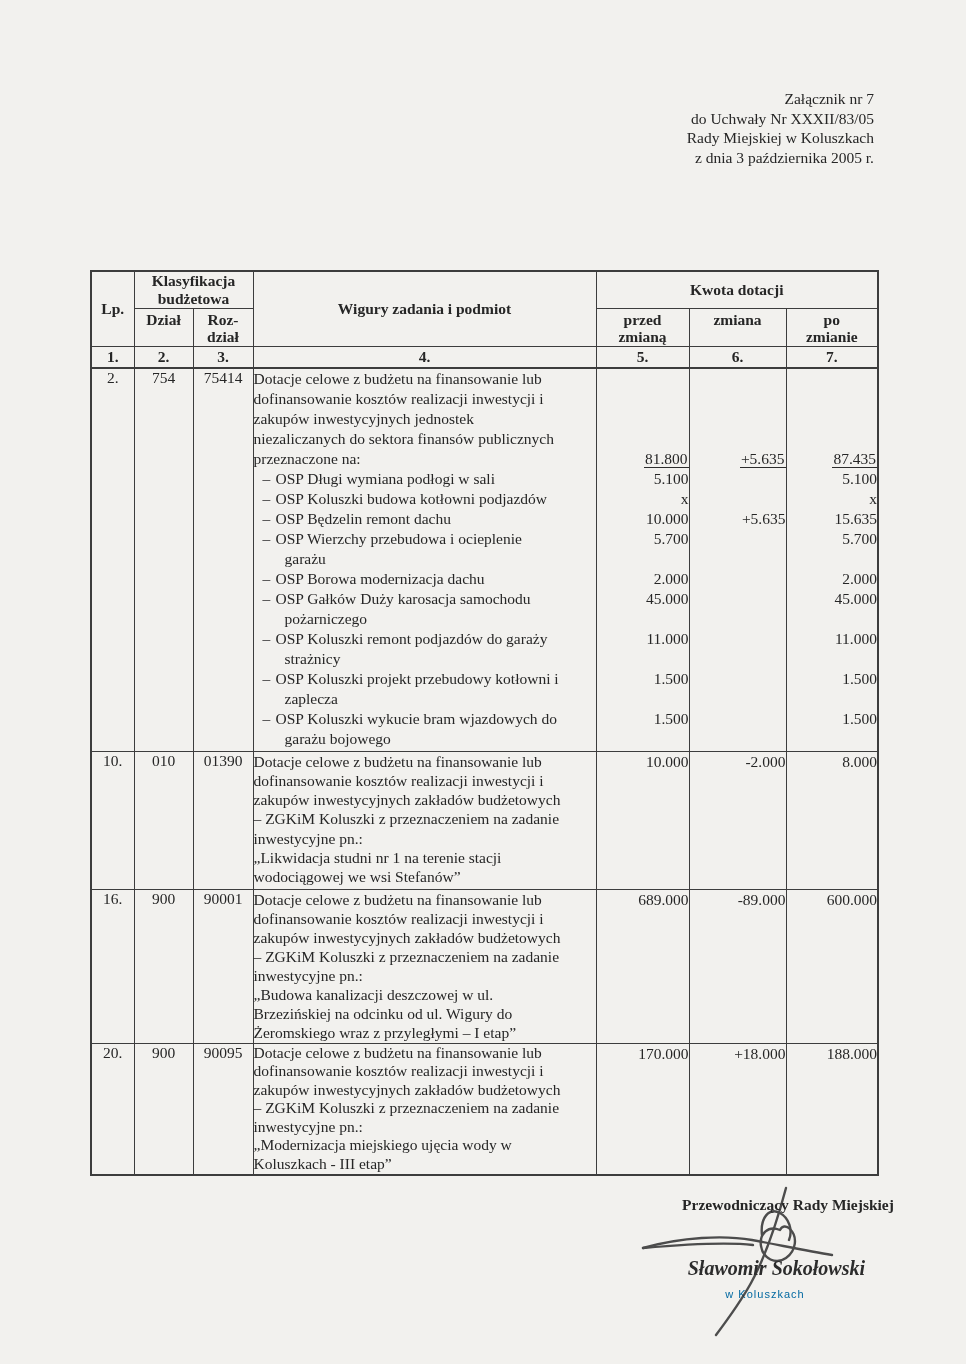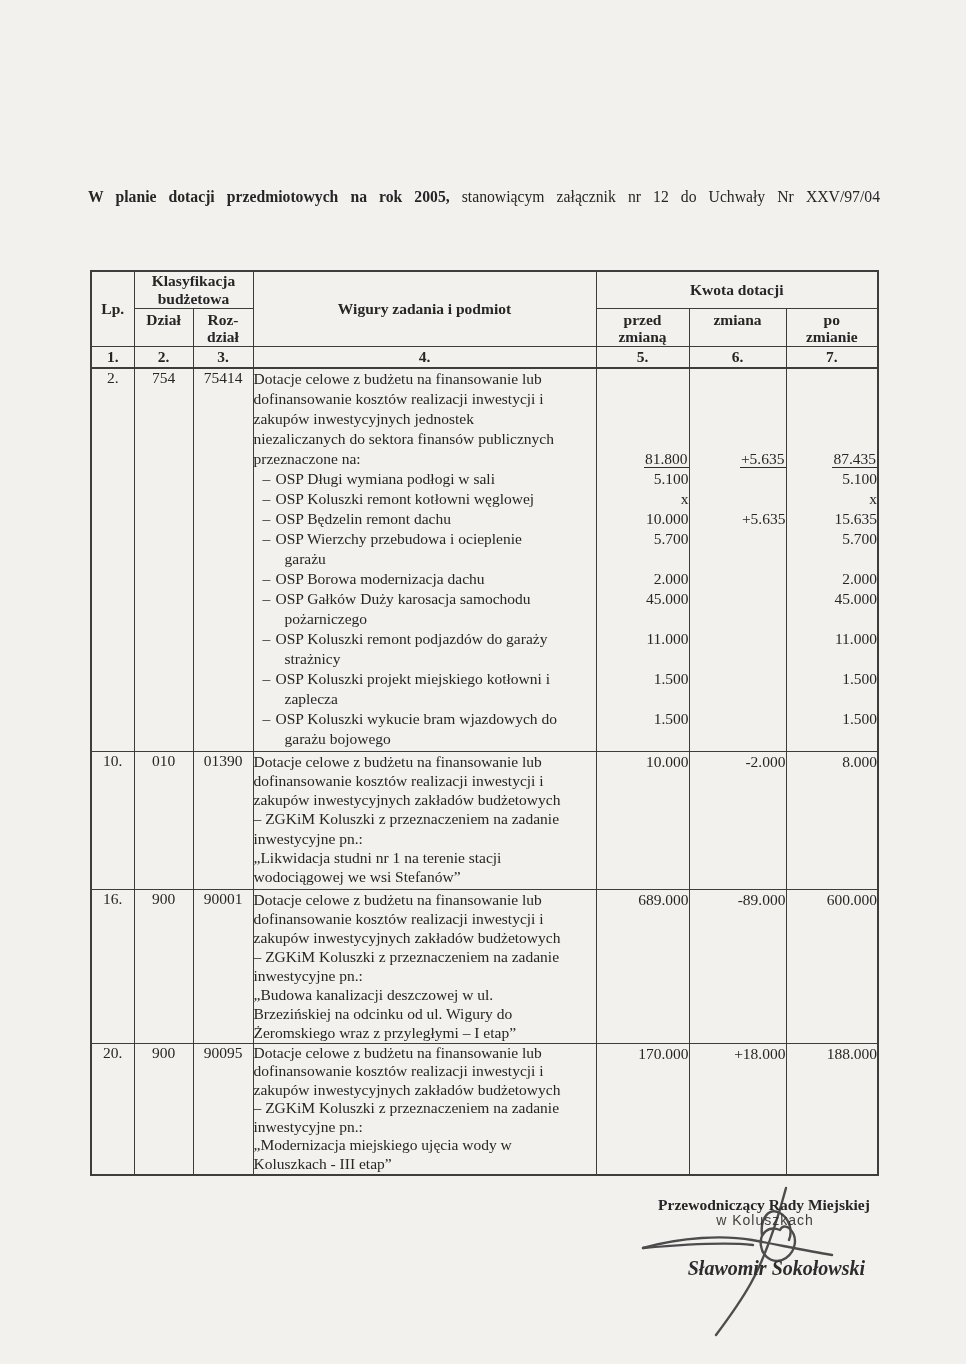--- a/index.html
+++ b/index.html
@@ -53,44 +53,49 @@
   tr.r16 td.c-desc{line-height:19px;}
   tr.r20 td.c-desc{line-height:18.6px;}
   tr.r10 .vln, tr.r16 .vln, tr.r20 .vln{height:auto;line-height:19px;}
   .u{border-bottom:1.5px solid #2c2c2c;padding:0 1px;}
   .ln.dash{display:flex;}
   .dashmark{flex:0 0 22px;padding-left:9px;box-sizing:border-box;}
   .ln.cont{padding-left:31px;}
 
   
   .sig-title{
-    position:absolute;left:648px;top:1196px;width:232px;
+    position:absolute;left:672px;top:1196px;width:232px;
     text-align:center;font-weight:bold;font-size:15.5px;white-space:nowrap;
   }
   .sig-sub{
-    position:absolute;left:690px;top:1212px;width:150px;
+    position:absolute;left:690px;top:1288px;width:150px;
     text-align:center;
     font-family:"Liberation Sans",sans-serif;
-    font-size:14px;letter-spacing:1px;color:#404040;
+    font-size:11px;letter-spacing:1px;color:#0369a1;
   }
   .sig-name{
     position:absolute;left:670px;top:1257px;width:195px;
     text-align:right;font-weight:bold;font-style:italic;font-size:20px;
     white-space:nowrap;color:#2c2c2c;
   }
   .sig-svg{position:absolute;left:612px;top:1178px;}
 </style>
 </head>
 <body>
 
 <div class="page">
 
+  <div class="att">
+    <div>Załącznik nr 7</div>
+    <div>do Uchwały Nr XXXII/83/05</div>
+    <div>Rady Miejskiej w Koluszkach</div>
+    <div>z dnia 3 października 2005 r.</div>
+  </div>
 
   <div class="intro">
-    <div class="jl"><span class="b">W planie dotacji przedmiotowych na rok 2005,</span> <span>stanowiącym załącznik nr 12 do Uchwały Nr XXV/97/04</span></div>
   </div>
 
   <table class="dot">
     <colgroup>
       <col style="width:43px">
         <col style="width:59px">
         <col style="width:60px">
       <col style="width:343px">
         <col style="width:93px">
         <col style="width:97px">
@@ -133,21 +138,21 @@
             <div class="ln">dofinansowanie kosztów realizacji inwestycji i</div>
             <div class="ln">zakupów inwestycyjnych jednostek</div>
             <div class="ln">niezaliczanych do sektora finansów publicznych</div>
             <div class="ln">przeznaczone na:</div>
             <div class="ln dash">
               <span class="dashmark">–</span>
               <span>OSP Długi wymiana podłogi w sali</span>
             </div>
             <div class="ln dash">
               <span class="dashmark">–</span>
-              <span>OSP Koluszki remont kotłowni węglowej</span>
+              <span>OSP Koluszki budowa kotłowni podjazdów</span>
             </div>
             <div class="ln dash">
               <span class="dashmark">–</span>
               <span>OSP Będzelin remont dachu</span>
             </div>
             <div class="ln dash">
               <span class="dashmark">–</span>
               <span>OSP Wierzchy przebudowa i ocieplenie</span>
             </div>
             <div class="ln cont">garażu</div>
@@ -160,21 +165,21 @@
               <span>OSP Gałków Duży karosacja samochodu</span>
             </div>
             <div class="ln cont">pożarniczego</div>
             <div class="ln dash">
               <span class="dashmark">–</span>
               <span>OSP Koluszki remont podjazdów do garaży</span>
             </div>
             <div class="ln cont">strażnicy</div>
             <div class="ln dash">
               <span class="dashmark">–</span>
-              <span>OSP Koluszki projekt miejskiego kotłowni i</span>
+              <span>OSP Koluszki projekt przebudowy kotłowni i</span>
             </div>
             <div class="ln cont">zaplecza</div>
             <div class="ln dash">
               <span class="dashmark">–</span>
               <span>OSP Koluszki wykucie bram wjazdowych do</span>
             </div>
             <div class="ln cont">garażu bojowego</div>
           </td>
           <td class="c-val">
             <div class="vln"></div>

